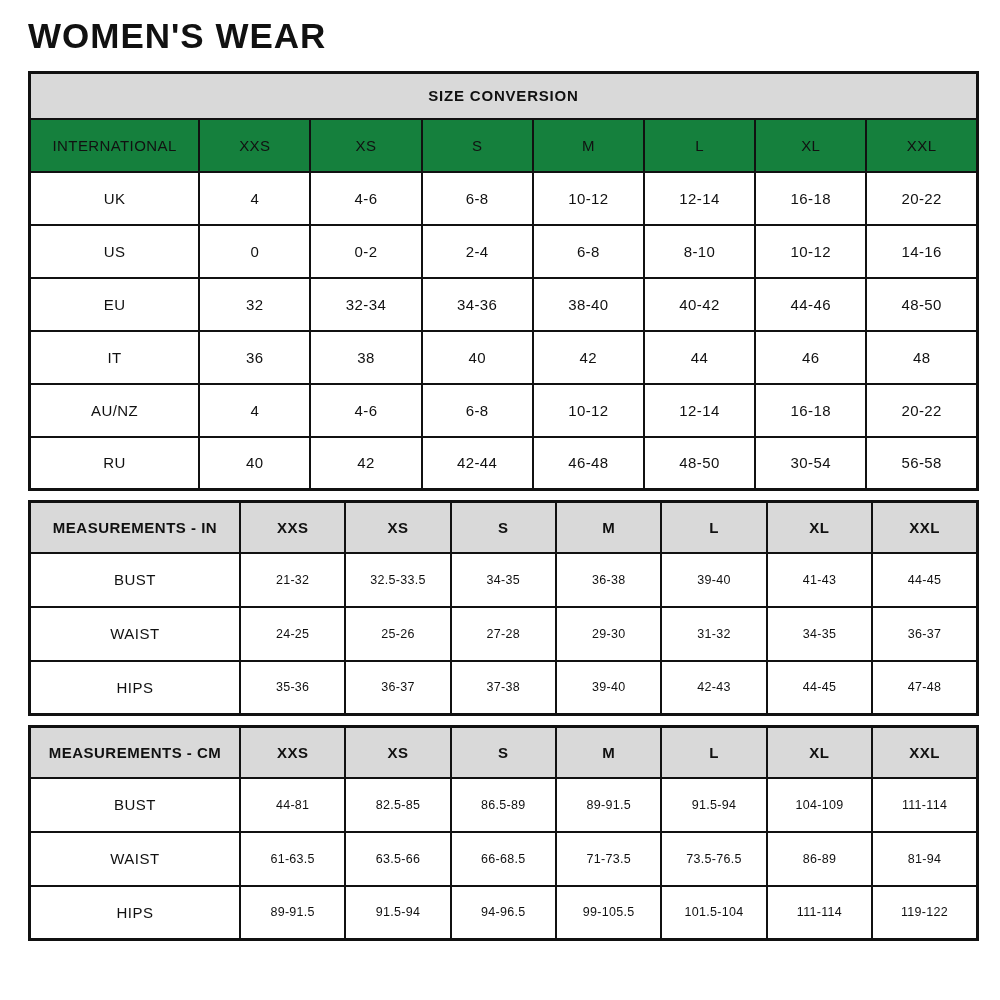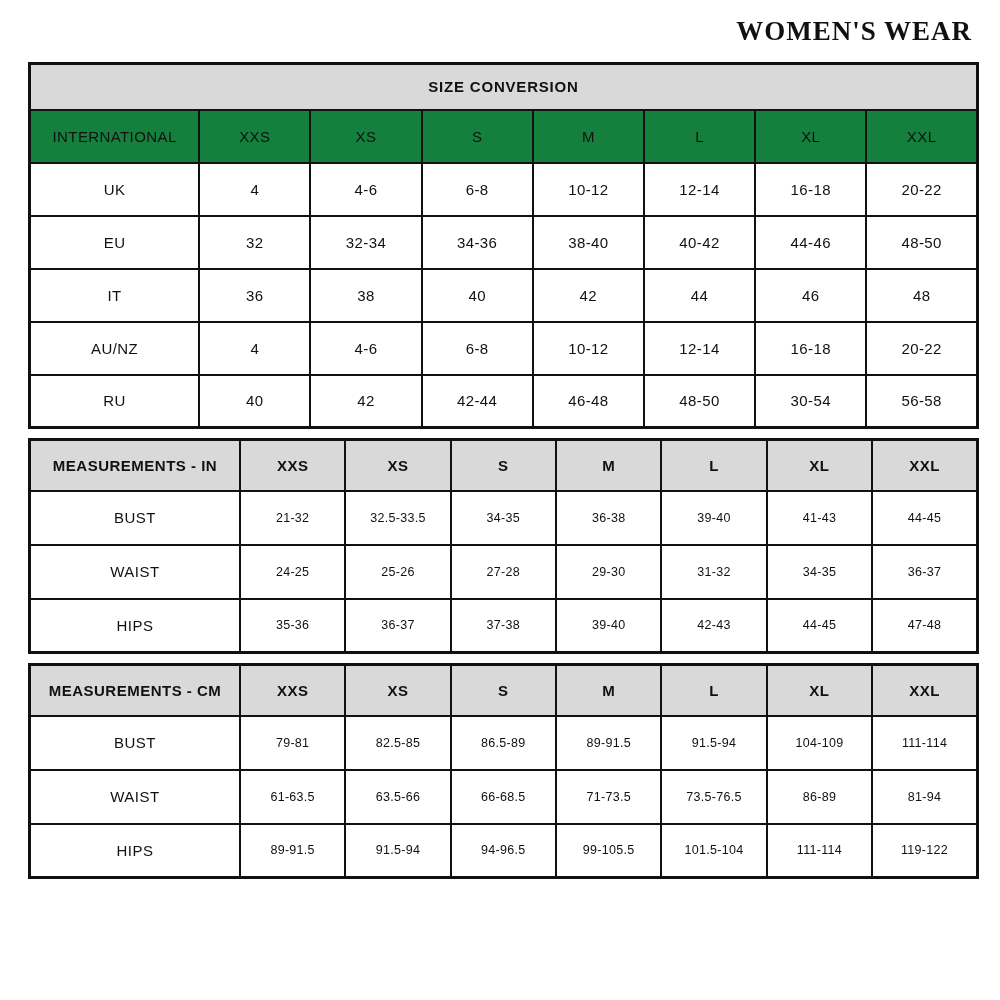--- a/index.html
+++ b/index.html
@@ -9,27 +9,26 @@
     background: #ffffff;
     width: 1000px;
     height: 1000px;
     font-family: "Liberation Sans", "DejaVu Sans", sans-serif;
     color: #111111;
     overflow: hidden;
   }
   .sheet { padding: 10px 28px 0 28px; }
 
   h1.page-title {
-    text-align: right;
-    font-size: 27px;
+    text-align: left;
+    font-size: 35px;
     font-weight: 700;
     letter-spacing: 1px;
     margin: 6px 0 15px 0;
     color: #111111;
-    font-family: Liberation Serif, serif;
   }
 
   table.tbl {
     border-collapse: collapse;
     width: 951px;
     table-layout: fixed;
     border: 3px solid #111111;
   }
   table.tbl + table.tbl { margin-top: 9px; }
   .tbl th, .tbl td {
@@ -114,20 +113,30 @@
           <td>UK</td>
           <td>4</td>
           <td>4-6</td>
           <td>6-8</td>
           <td>10-12</td>
           <td>12-14</td>
           <td>16-18</td>
           <td>20-22</td>
         </tr>
         <tr>
+          <td>US</td>
+          <td>0</td>
+          <td>0-2</td>
+          <td>2-4</td>
+          <td>6-8</td>
+          <td>8-10</td>
+          <td>10-12</td>
+          <td>14-16</td>
+        </tr>
+        <tr>
           <td>EU</td>
           <td>32</td>
           <td>32-34</td>
           <td>34-36</td>
           <td>38-40</td>
           <td>40-42</td>
           <td>44-46</td>
           <td>48-50</td>
         </tr>
         <tr>
@@ -239,21 +248,21 @@
           <th class="head-cell">S</th>
           <th class="head-cell">M</th>
           <th class="head-cell">L</th>
           <th class="head-cell">XL</th>
           <th class="head-cell">XXL</th>
         </tr>
     </thead>
     <tbody>
         <tr>
           <td class="label-cell">BUST</td>
-          <td class="num-cell">79-81</td>
+          <td class="num-cell">44-81</td>
           <td class="num-cell">82.5-85</td>
           <td class="num-cell">86.5-89</td>
           <td class="num-cell">89-91.5</td>
           <td class="num-cell">91.5-94</td>
           <td class="num-cell">104-109</td>
           <td class="num-cell">111-114</td>
         </tr>
         <tr>
           <td class="label-cell">WAIST</td>
           <td class="num-cell">61-63.5</td>

